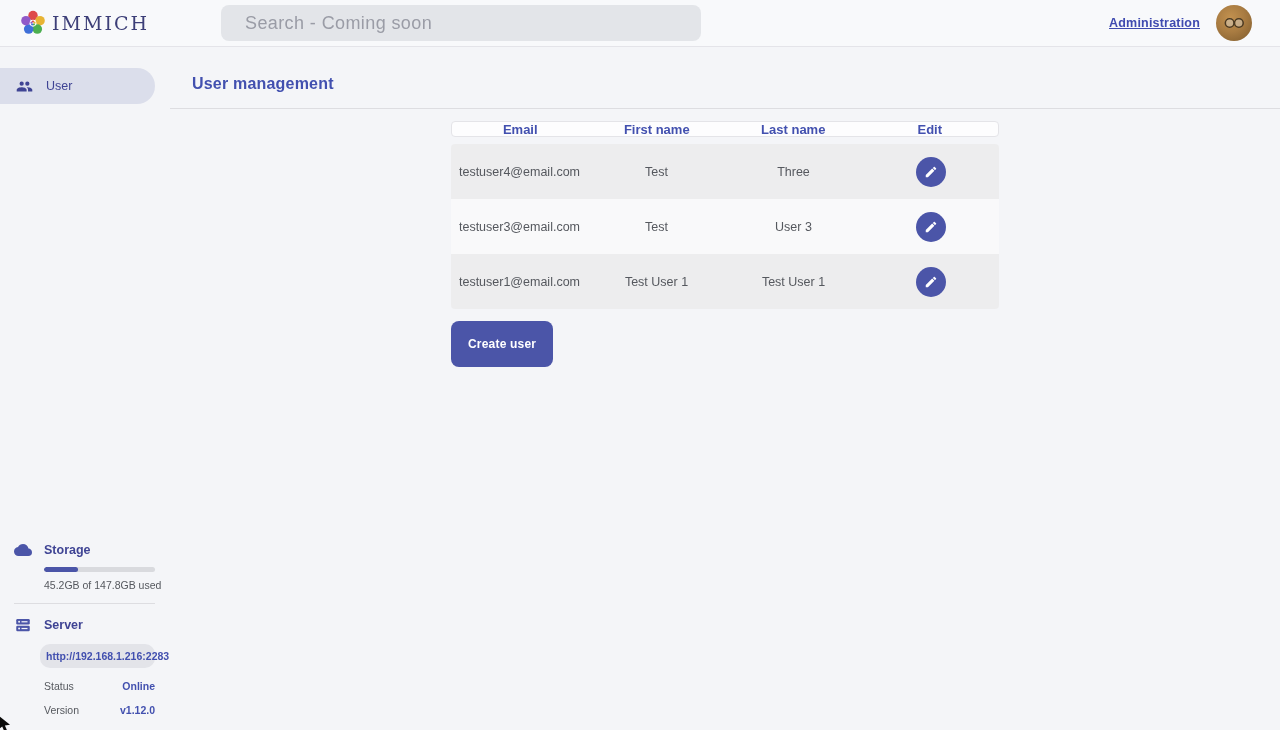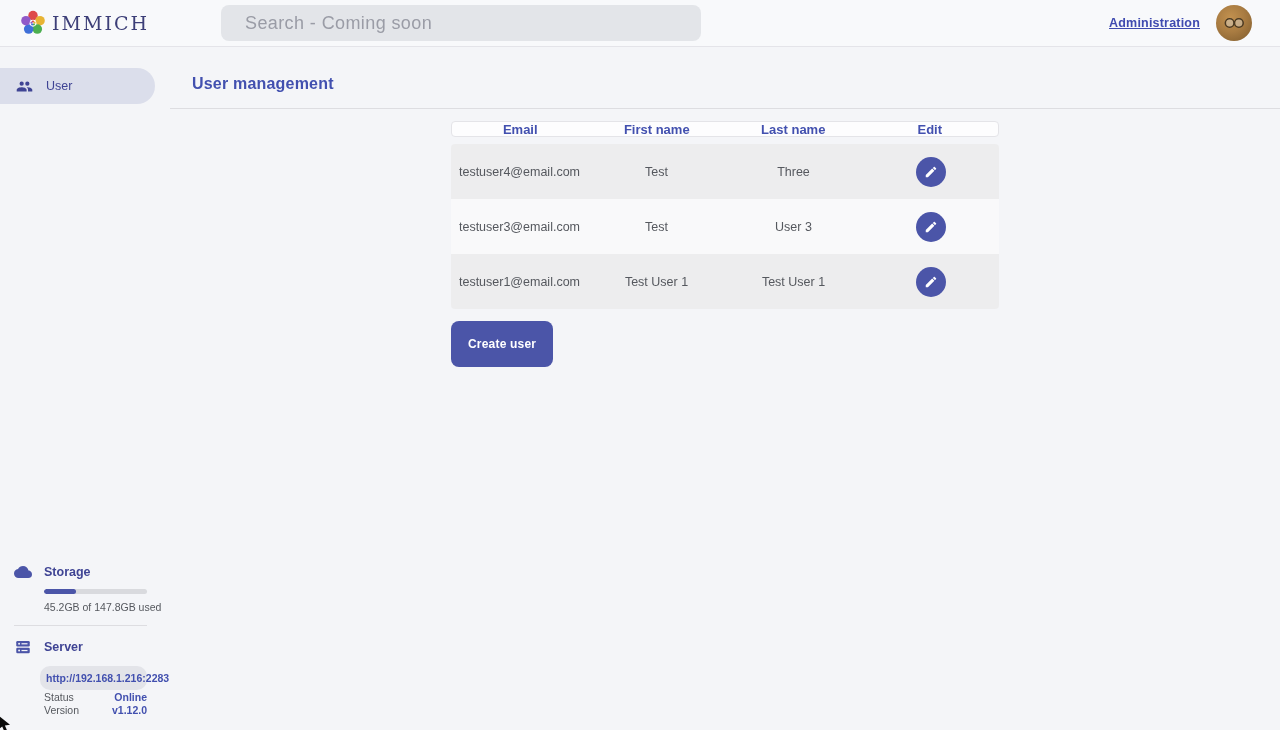--- a/index.html
+++ b/index.html
@@ -67,40 +67,40 @@
     background:#dbdeeb;
     border-radius:0 20px 20px 0;
     display:flex; align-items:center;
     padding-left:16px; gap:13px;
     cursor:pointer;
   }
   .nav-item svg { width:17px; height:17px; fill:#3f4494; }
   .nav-item-label { font-size:12.5px; color:#3f4494; font-weight:500; }
 
   
-  .sidebar-bottom { position:absolute; left:0; right:8px; bottom:14px; }
+  .sidebar-bottom { position:absolute; left:0; right:0; bottom:14px; }
   .section-head { display:flex; align-items:center; gap:12px; padding-left:14px; }
   .section-head svg { width:18px; height:18px; fill:#4b55a8; }
   .section-title { font-size:12.5px; font-weight:700; color:#3f4494; }
   .progress-track {
     margin:8px 15px 0 44px; height:5px;
     background:#d9dade; border-radius:3px; overflow:hidden;
   }
   .progress-fill { height:100%; background:#4b55a8; border-radius:3px; }
   .usage-text { margin:7px 0 0 44px; font-size:10.5px; color:#55585e; }
   .side-divider { border-top:1px solid #dddde1; margin:12px 15px 12px 14px; }
   .server-chip {
     margin:10px 15px 0 40px;
     background:#e3e4e9; border-radius:10px;
     padding:6px 6px; text-align:center;
     font-size:10.5px; font-weight:700; color:#4250af;
   }
   .kv-row {
     display:flex; justify-content:space-between;
-    margin:1px 15px 0 44px; font-size:10.5px;gap:22px;
+    margin:12px 15px 0 44px; font-size:10.5px;gap:22px;
   }
   .kv-label { color:#55585e; }
   .kv-value { color:#4250af; font-weight:700; }
 
   
   .page-title {
     font-size:16px; font-weight:600; color:#4250af;
     padding:28px 0 0 22px; letter-spacing:0.2px;
   }
   .title-divider { border-bottom:1px solid #dddde1; margin-top:15px; }

